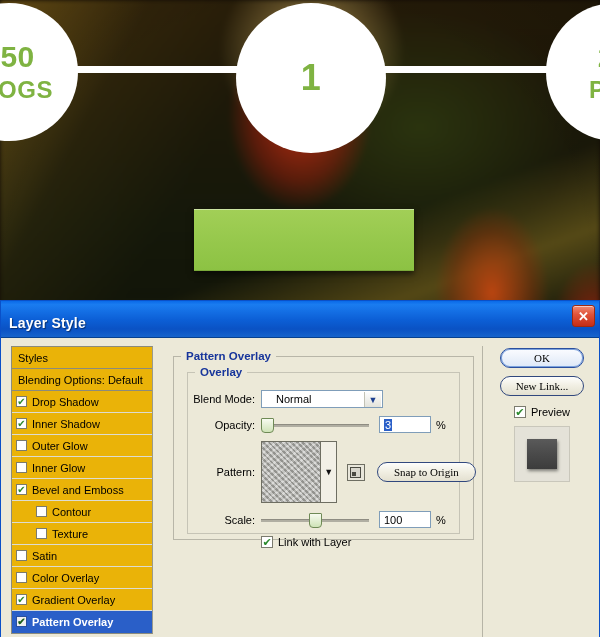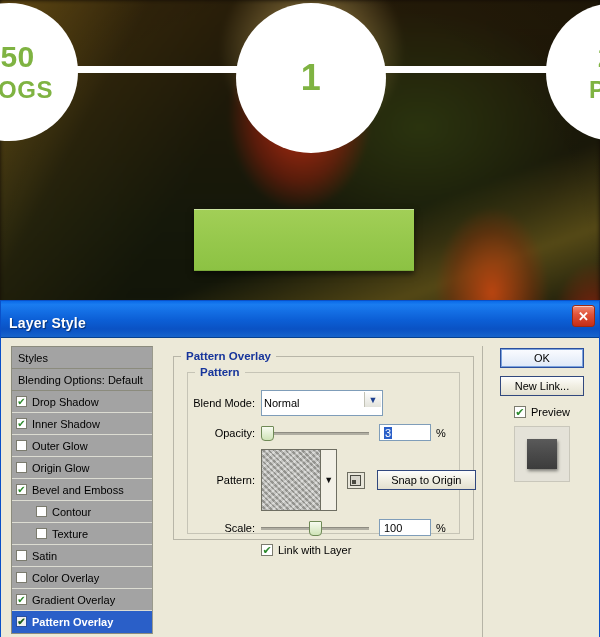--- a/index.html
+++ b/index.html
@@ -131,21 +131,21 @@
   }
 
   
   .styles-col {
     width: 160px;
     padding-left: 10px;
     box-sizing: border-box;
   }
   .styles-list {
     width: 142px;
-    background: #a3a3a3;
+    background: #eab308;
     border: 1px solid #8b8b7d;
     border-right: 1px solid #9a9a8c;
     box-sizing: border-box;
     font-size: 11px;
     color: #000;
   }
   .styles-list .row {
     height: 22px;
     display: flex; align-items: center;
     padding-left: 4px;
@@ -223,26 +223,26 @@
   .frow { display: flex; align-items: center; margin-bottom: 8px; }
   .flabel {
     font-size: 11px; color: #000;
     text-align: right;
     width: 78px;
     margin-right: 6px;
     flex: 0 0 auto;
   }
 
   select.combo, .combo {
-    width: 122px; height: 26px;
+    width: 122px; height: 18px;
     font-size: 11px;
     font-family: "Liberation Sans", sans-serif;
     border: 1px solid #7f9db9;
     background: #ffffff;
-    padding: 0 2px;
+    padding: 0 14px;
     box-sizing: border-box;
     color: #000;
     position: relative;
     display: flex; align-items: center;
     cursor: pointer;
   }
   .combo .caret {
     position: absolute; right: 1px; top: 1px;
     width: 16px; height: 15px;
     background: linear-gradient(180deg,#fdfdfd 0%,#e3e3db 100%);
@@ -320,28 +320,28 @@
     background: #d8d6cc;
     position: relative;
   }
   .mini-btn .glyph:after {
     content: "";
     position: absolute; left: 1px; bottom: 1px;
     width: 4px; height: 4px; background: #4a4a42;
   }
   .btn {
     border: 1px solid #31487e;
-    border-radius: 0;
+    border-radius: 10px;
     background: linear-gradient(180deg,#fdfdfc 0%,#f1efe3 48%,#e3e0d0 100%);
     font-size: 11px;
     color: #000;
     display: flex; align-items: center; justify-content: center;
     box-sizing: border-box;
     cursor: pointer;
-    font-family: Liberation Sans, sans-serif;
+    font-family: Liberation Serif, serif;
   }
   .btn-snap { width: 102px; height: 20px; margin-left: 12px; }
 
   .linkrow { display: flex; align-items: center; margin-left: 84px; margin-top: 2px; }
   .linkrow .cb { width: 12px; height: 12px; }
   .linkrow span { font-size: 11px; }
 
   
   .right-col {
     width: 116px;
@@ -425,21 +425,21 @@
             <div class="row">
               <span class="cb">✔</span>
               <span>Inner Shadow</span>
             </div>
             <div class="row">
               <span class="cb off"></span>
               <span>Outer Glow</span>
             </div>
             <div class="row">
               <span class="cb off"></span>
-              <span>Origin Glow</span>
+              <span>Inner Glow</span>
             </div>
             <div class="row">
               <span class="cb">✔</span>
               <span>Bevel and Emboss</span>
             </div>
             <div class="row sub">
               <span class="cb off"></span>
               <span>Contour</span>
             </div>
             <div class="row sub">
@@ -464,21 +464,21 @@
             </div>
           </div>
       </div>
 
       <div class="center-col">
 
         <div class="group-outer"></div>
         <div class="section-title">Pattern Overlay</div>
 
         <div class="group-inner"></div>
-        <div class="sub-title">Pattern</div>
+        <div class="sub-title">Overlay</div>
 
         <div class="fields" style="top:44px; left:16px;">
 
           <div class="frow">
             <div class="flabel">Blend Mode:</div>
             <div class="combo">
               <span>Normal</span>
               <span class="caret">▼</span>
             </div>
           </div>

